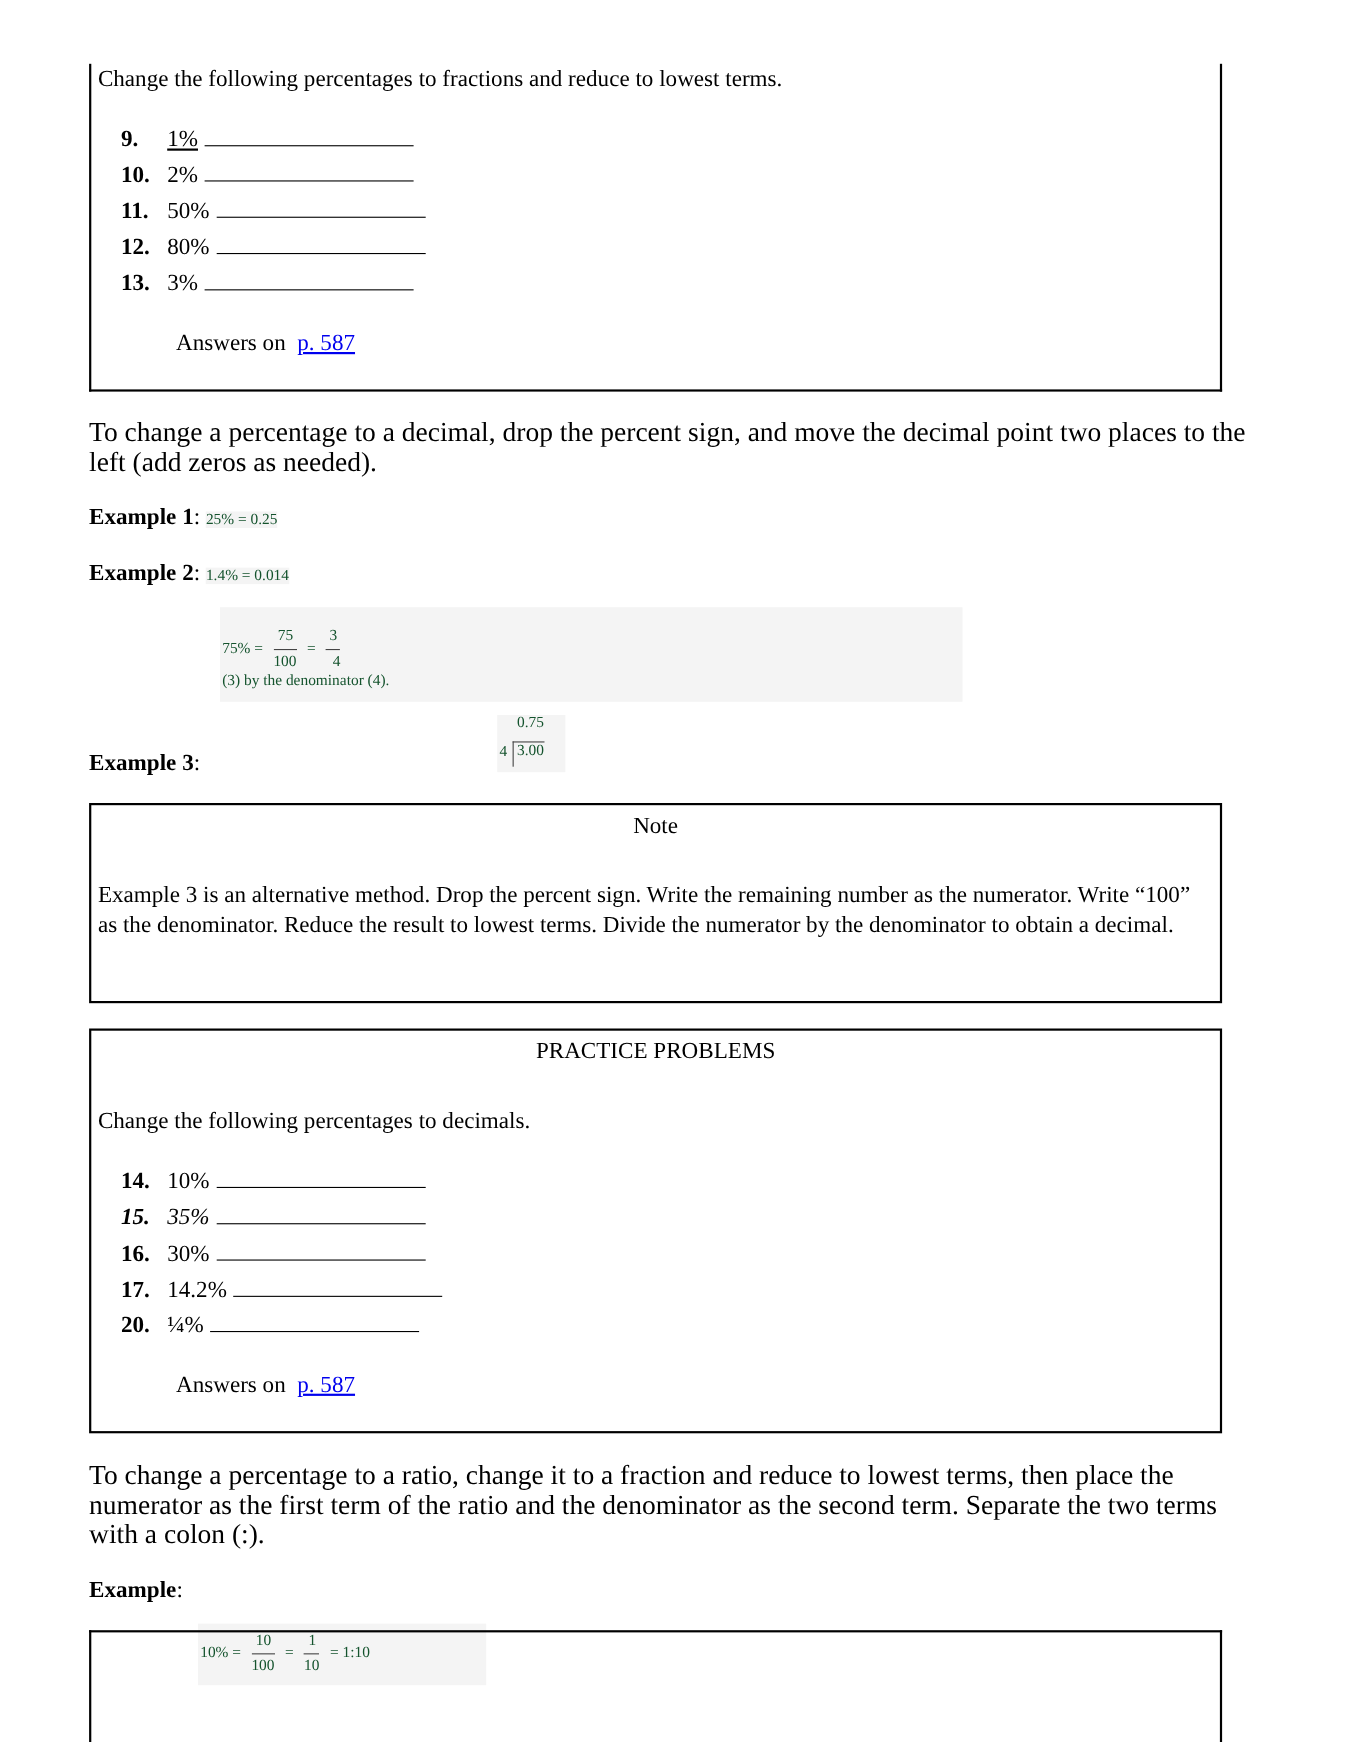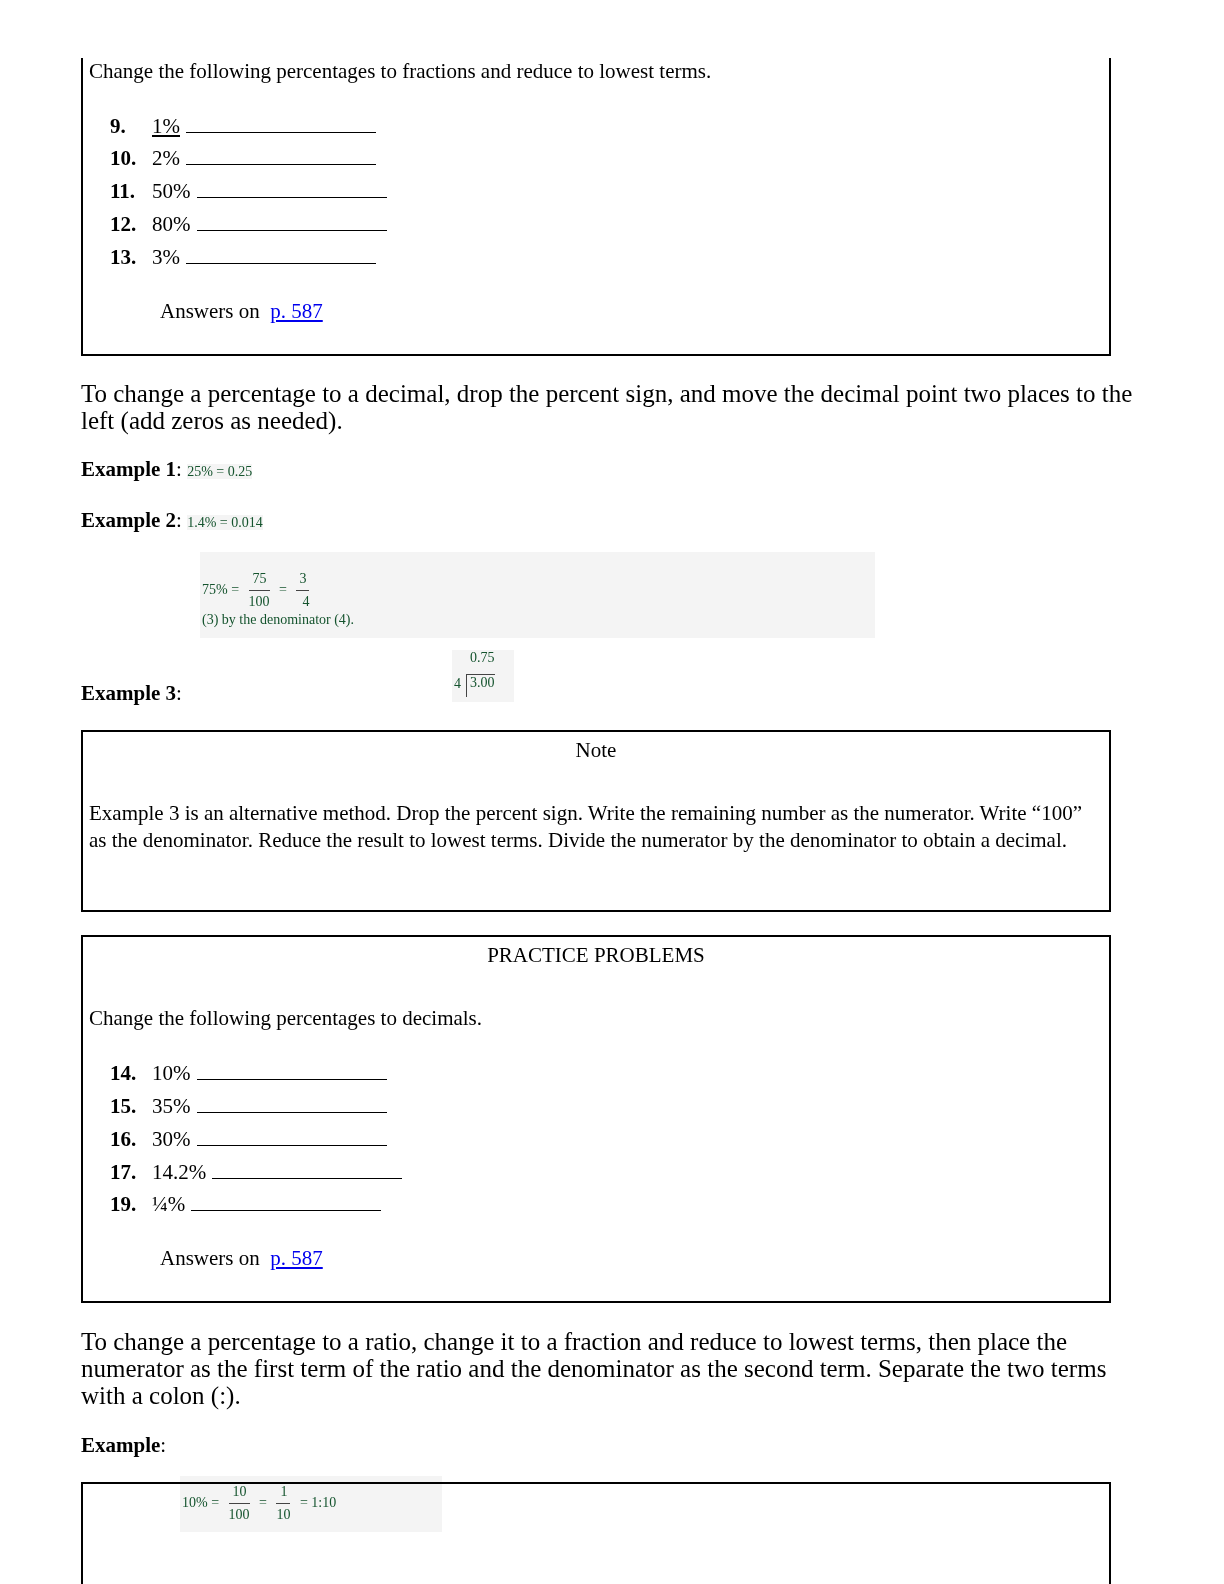--- a/index.html
+++ b/index.html
@@ -77,24 +77,24 @@
 
 <div class="box" style="left:81px; top:730px; width:1030px; height:182px;"></div>
 <div class="abs center" style="left:81px; width:1030px; top:738px;">Note</div>
 <div class="abs" style="left:89px; top:800px; width:1010px; line-height:27px;">Example 3 is an alternative method. Drop the percent sign. Write the remaining number as the numerator. Write “100” as the denominator. Reduce the result to lowest terms. Divide the numerator by the denominator to obtain a decimal.</div>
 
 <div class="box" style="left:81px; top:935px; width:1030px; height:368px;"></div>
 <div class="abs center" style="left:81px; width:1030px; top:943px;">PRACTICE PROBLEMS</div>
 <div class="abs" style="left:89px; top:1006px;">Change the following percentages to decimals.</div>
 
 <div class="qline" style="top:1061px;"><span class="qnum" style="width:42px;">14.</span><span>10%</span><span class="blank"></span></div>
-<div class="qline" style="top:1094px;"><span class="qnum" style="width:42px;">15.</span><span>35%</span><span class="blank"></span></div>
+<div class="qline" style="top:1094px;font-style:italic;"><span class="qnum" style="width:42px;">15.</span><span>35%</span><span class="blank"></span></div>
 <div class="qline" style="top:1127px;"><span class="qnum" style="width:42px;">16.</span><span>30%</span><span class="blank"></span></div>
 <div class="qline" style="top:1160px;"><span class="qnum" style="width:42px;">17.</span><span>14.2%</span><span class="blank"></span></div>
-<div class="qline" style="top:1192px;"><span class="qnum" style="width:42px;">19.</span><span>¼%</span><span class="blank"></span></div>
+<div class="qline" style="top:1192px;"><span class="qnum" style="width:42px;">20.</span><span>¼%</span><span class="blank"></span></div>
 
 <div class="abs" style="left:160px; top:1246px;">
   <span>Answers on</span>&nbsp;
   <span class="link">p. 587</span>
 </div>
 
 <div class="para" style="top:1328px;">To change a percentage to a ratio, change it to a fraction and reduce to lowest terms, then place the numerator as the first term of the ratio and the denominator as the second term. Separate the two terms with a colon (:).</div>
 
 <div class="abs" style="left:81px; top:1433px;">
   <span class="bold">Example</span><span>:</span>

